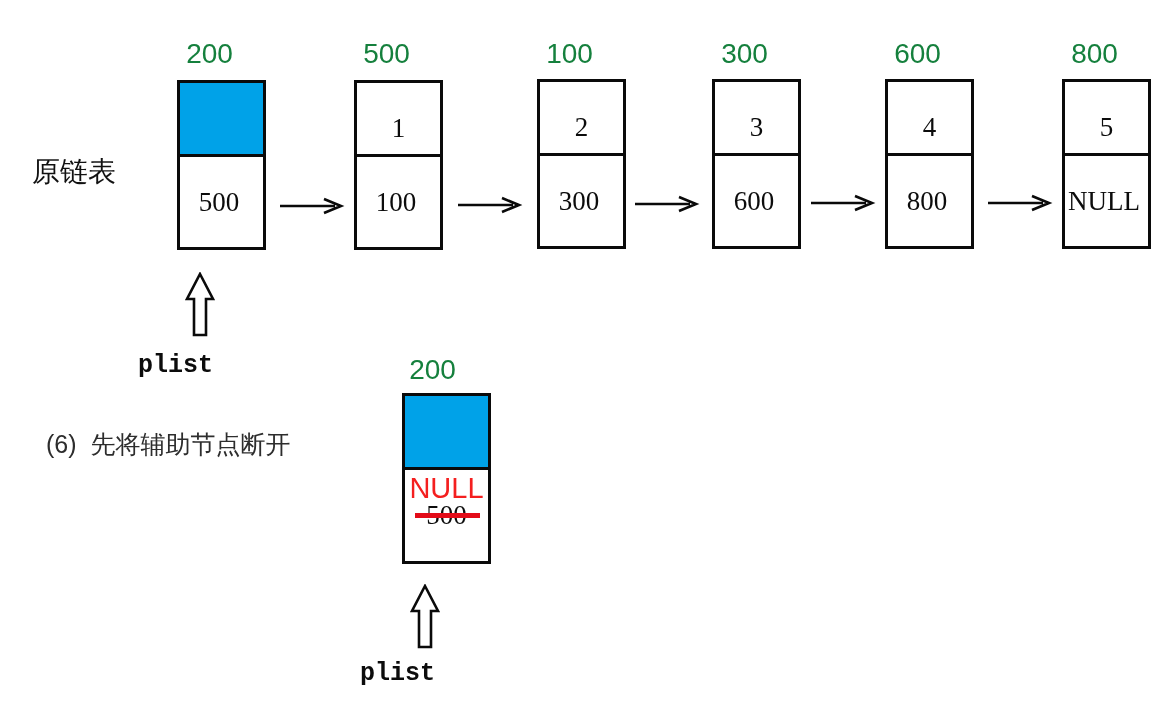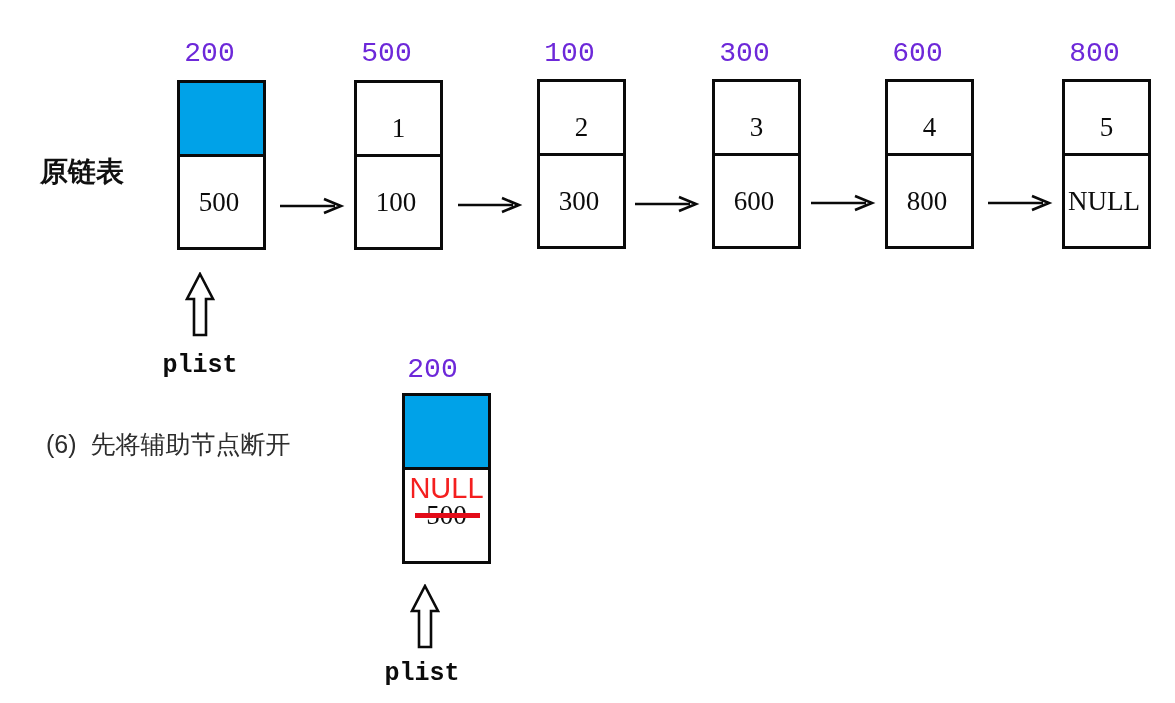--- a/index.html
+++ b/index.html
@@ -1,30 +1,30 @@
 <!DOCTYPE html>
 <html><head>
 <meta charset="utf-8">
 <style>
   html,body{margin:0;padding:0;background:#fff;}
   #canvas{position:relative;width:1175px;height:703px;background:#ffffff;overflow:hidden;
           font-family:"Liberation Sans",sans-serif;}
   .addr{position:absolute;width:89px;text-align:center;
-        font-family:Liberation Mono, monospace;font-size:28px;color:#6d28d9;}
+        font-family:Liberation Sans, sans-serif;font-size:28px;color:#15803d;}
   .node{position:absolute;width:89px;height:170px;border:3px solid #0a0a0a;background:#fff;
         box-sizing:border-box;display:flex;flex-direction:column;}
   .cell-top{height:74px;border-bottom:3px solid #0a0a0a;box-sizing:border-box;
             display:flex;justify-content:center;align-items:flex-end;padding-bottom:10px;
             font-family:"Liberation Serif",serif;font-size:27px;color:#0c0c0c;}
   .cell-bottom{flex:1;display:flex;justify-content:center;align-items:center;padding-right:5px;
                font-family:"Liberation Serif",serif;font-size:27px;color:#0c0c0c;}
   .cyan{background:#00A2E8;}
-  .row-label{position:absolute;left:32px;top:153px;font-size:28px;font-weight:bold;color:#111;margin-left:8px;}
+  .row-label{position:absolute;left:32px;top:153px;font-size:28px;font-weight:normal;color:#111;}
   .step-caption{position:absolute;left:46px;top:428px;font-size:25px;color:#2d2d2d;white-space:pre;}
-  .plist{position:absolute;width:124px;text-align:center;
+  .plist{position:absolute;width:124px;text-align:left;
          font-family:"Liberation Mono",monospace;font-size:25px;font-weight:600;color:#0c0c0c;}
   .arrow-r{position:absolute;width:66px;height:18px;}
   .arrow-up{position:absolute;width:34px;height:66px;}
   
   .detached .cell-bottom{flex-direction:column;justify-content:flex-start;align-items:center;
                          padding:5px 0 0 0;}
   .null-val{font-family:"Liberation Sans",sans-serif;font-size:29px;line-height:27px;color:#f41f1f;}
   .struck{position:relative;font-family:"Liberation Serif",serif;font-size:27px;line-height:25px;
           color:#0c0c0c;margin-top:1px;}
   .strike-line{position:absolute;left:-11px;right:-13px;top:10px;height:5px;background:#e30b18;}

